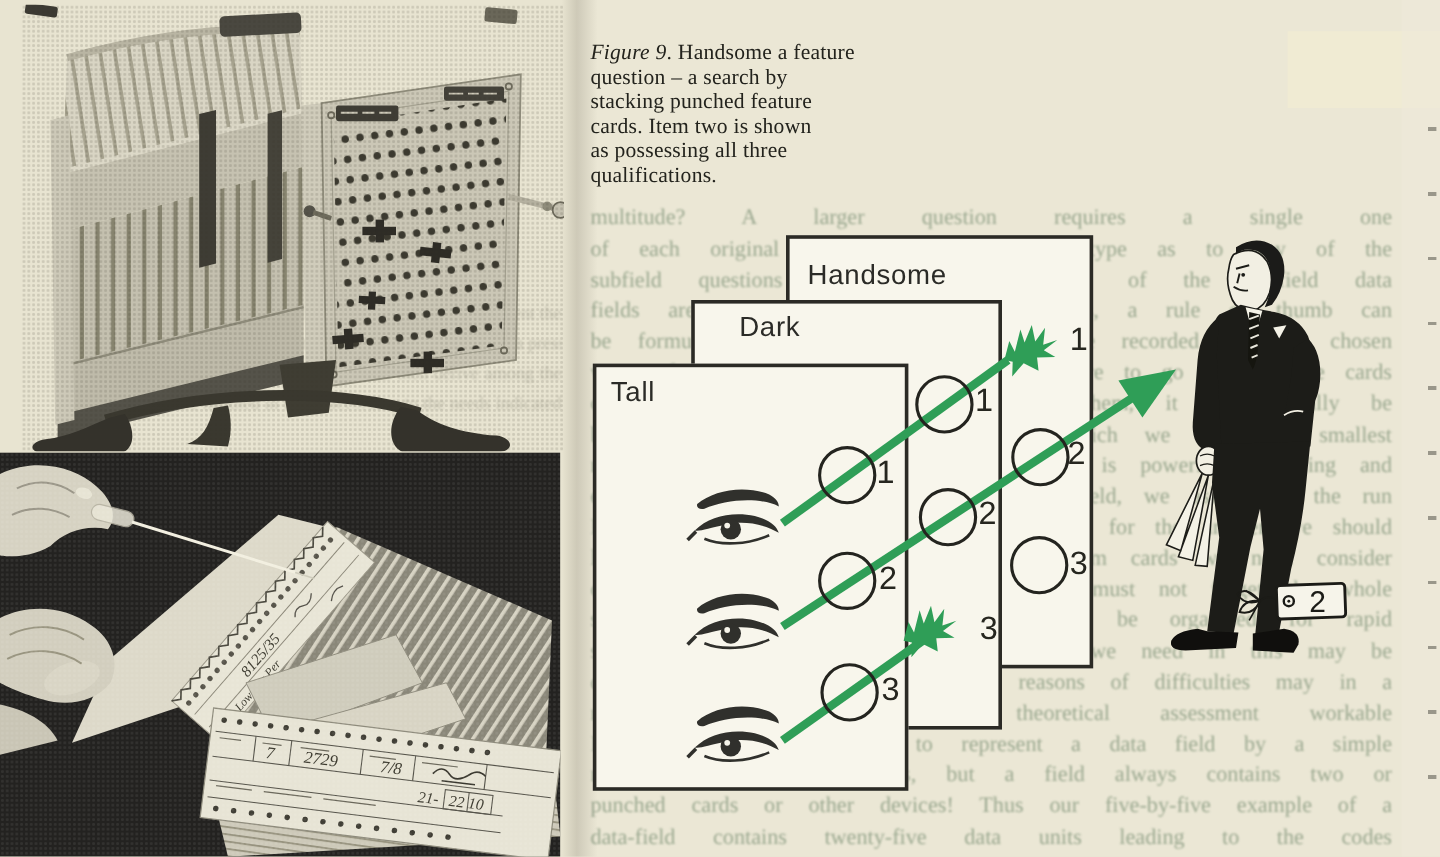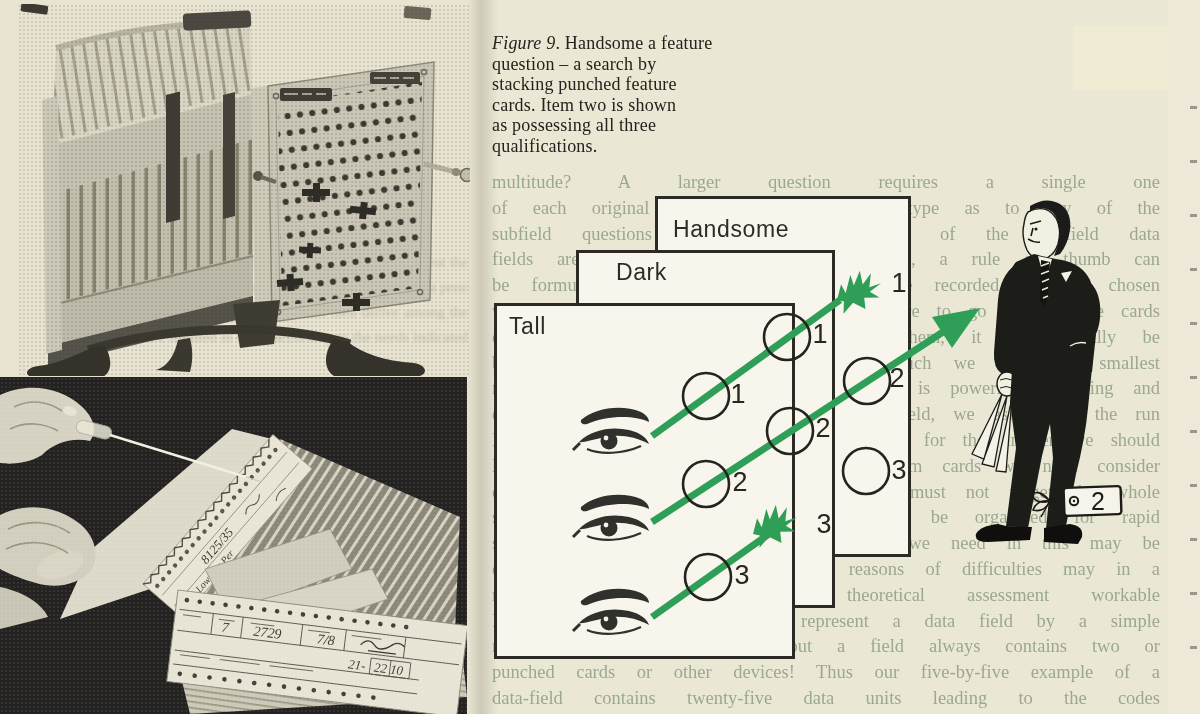--- a/index.html
+++ b/index.html
@@ -28,21 +28,21 @@
   .ghost-left{left:58px;top:250px;width:410px;z-index:1;color:#6f6d5f;
     font-size:15px;filter:blur(1px);opacity:.26;}
   .ghost-left .g-line{height:25px;line-height:25px;white-space:nowrap;overflow:hidden;
     text-align:justify;text-align-last:justify;}
   
   .fcard{background:#f8f6ec;border:3px solid #2b2a25;box-sizing:border-box;
     font-family:"Liberation Sans",sans-serif;color:#2b2b27;}
   .fcard .fcard-label{position:absolute;font-size:23px;letter-spacing:.6px;}
   .card-handsome{left:655px;top:196px;width:256px;height:361px;z-index:2;}
   .card-dark{left:576px;top:250px;width:259px;height:358px;z-index:3;}
-  .card-tall{left:494px;top:303px;width:301px;height:356px;z-index:4;}
+  .card-tall{left:494px;top:303px;width:263px;height:356px;z-index:4;}
   .diagram-svg{left:481px;top:0;width:719px;height:714px;z-index:5;pointer-events:none;}
   .num{z-index:6;font-family:"Liberation Sans",sans-serif;font-size:27px;color:#26261f;
     transform:translate(-50%,-50%);pointer-events:none;}
   
   .man-svg{left:958px;top:196px;width:205px;height:355px;z-index:6;}
   .man-svg text{font-family:"Liberation Sans",sans-serif;}
   
   .photo-top{left:18px;top:4px;width:452px;height:372px;z-index:2;}
   .photo-bottom{left:0px;top:377px;width:467px;height:337px;z-index:2;}
   .halftone-top{left:18px;top:4px;width:452px;height:372px;z-index:3;pointer-events:none;

